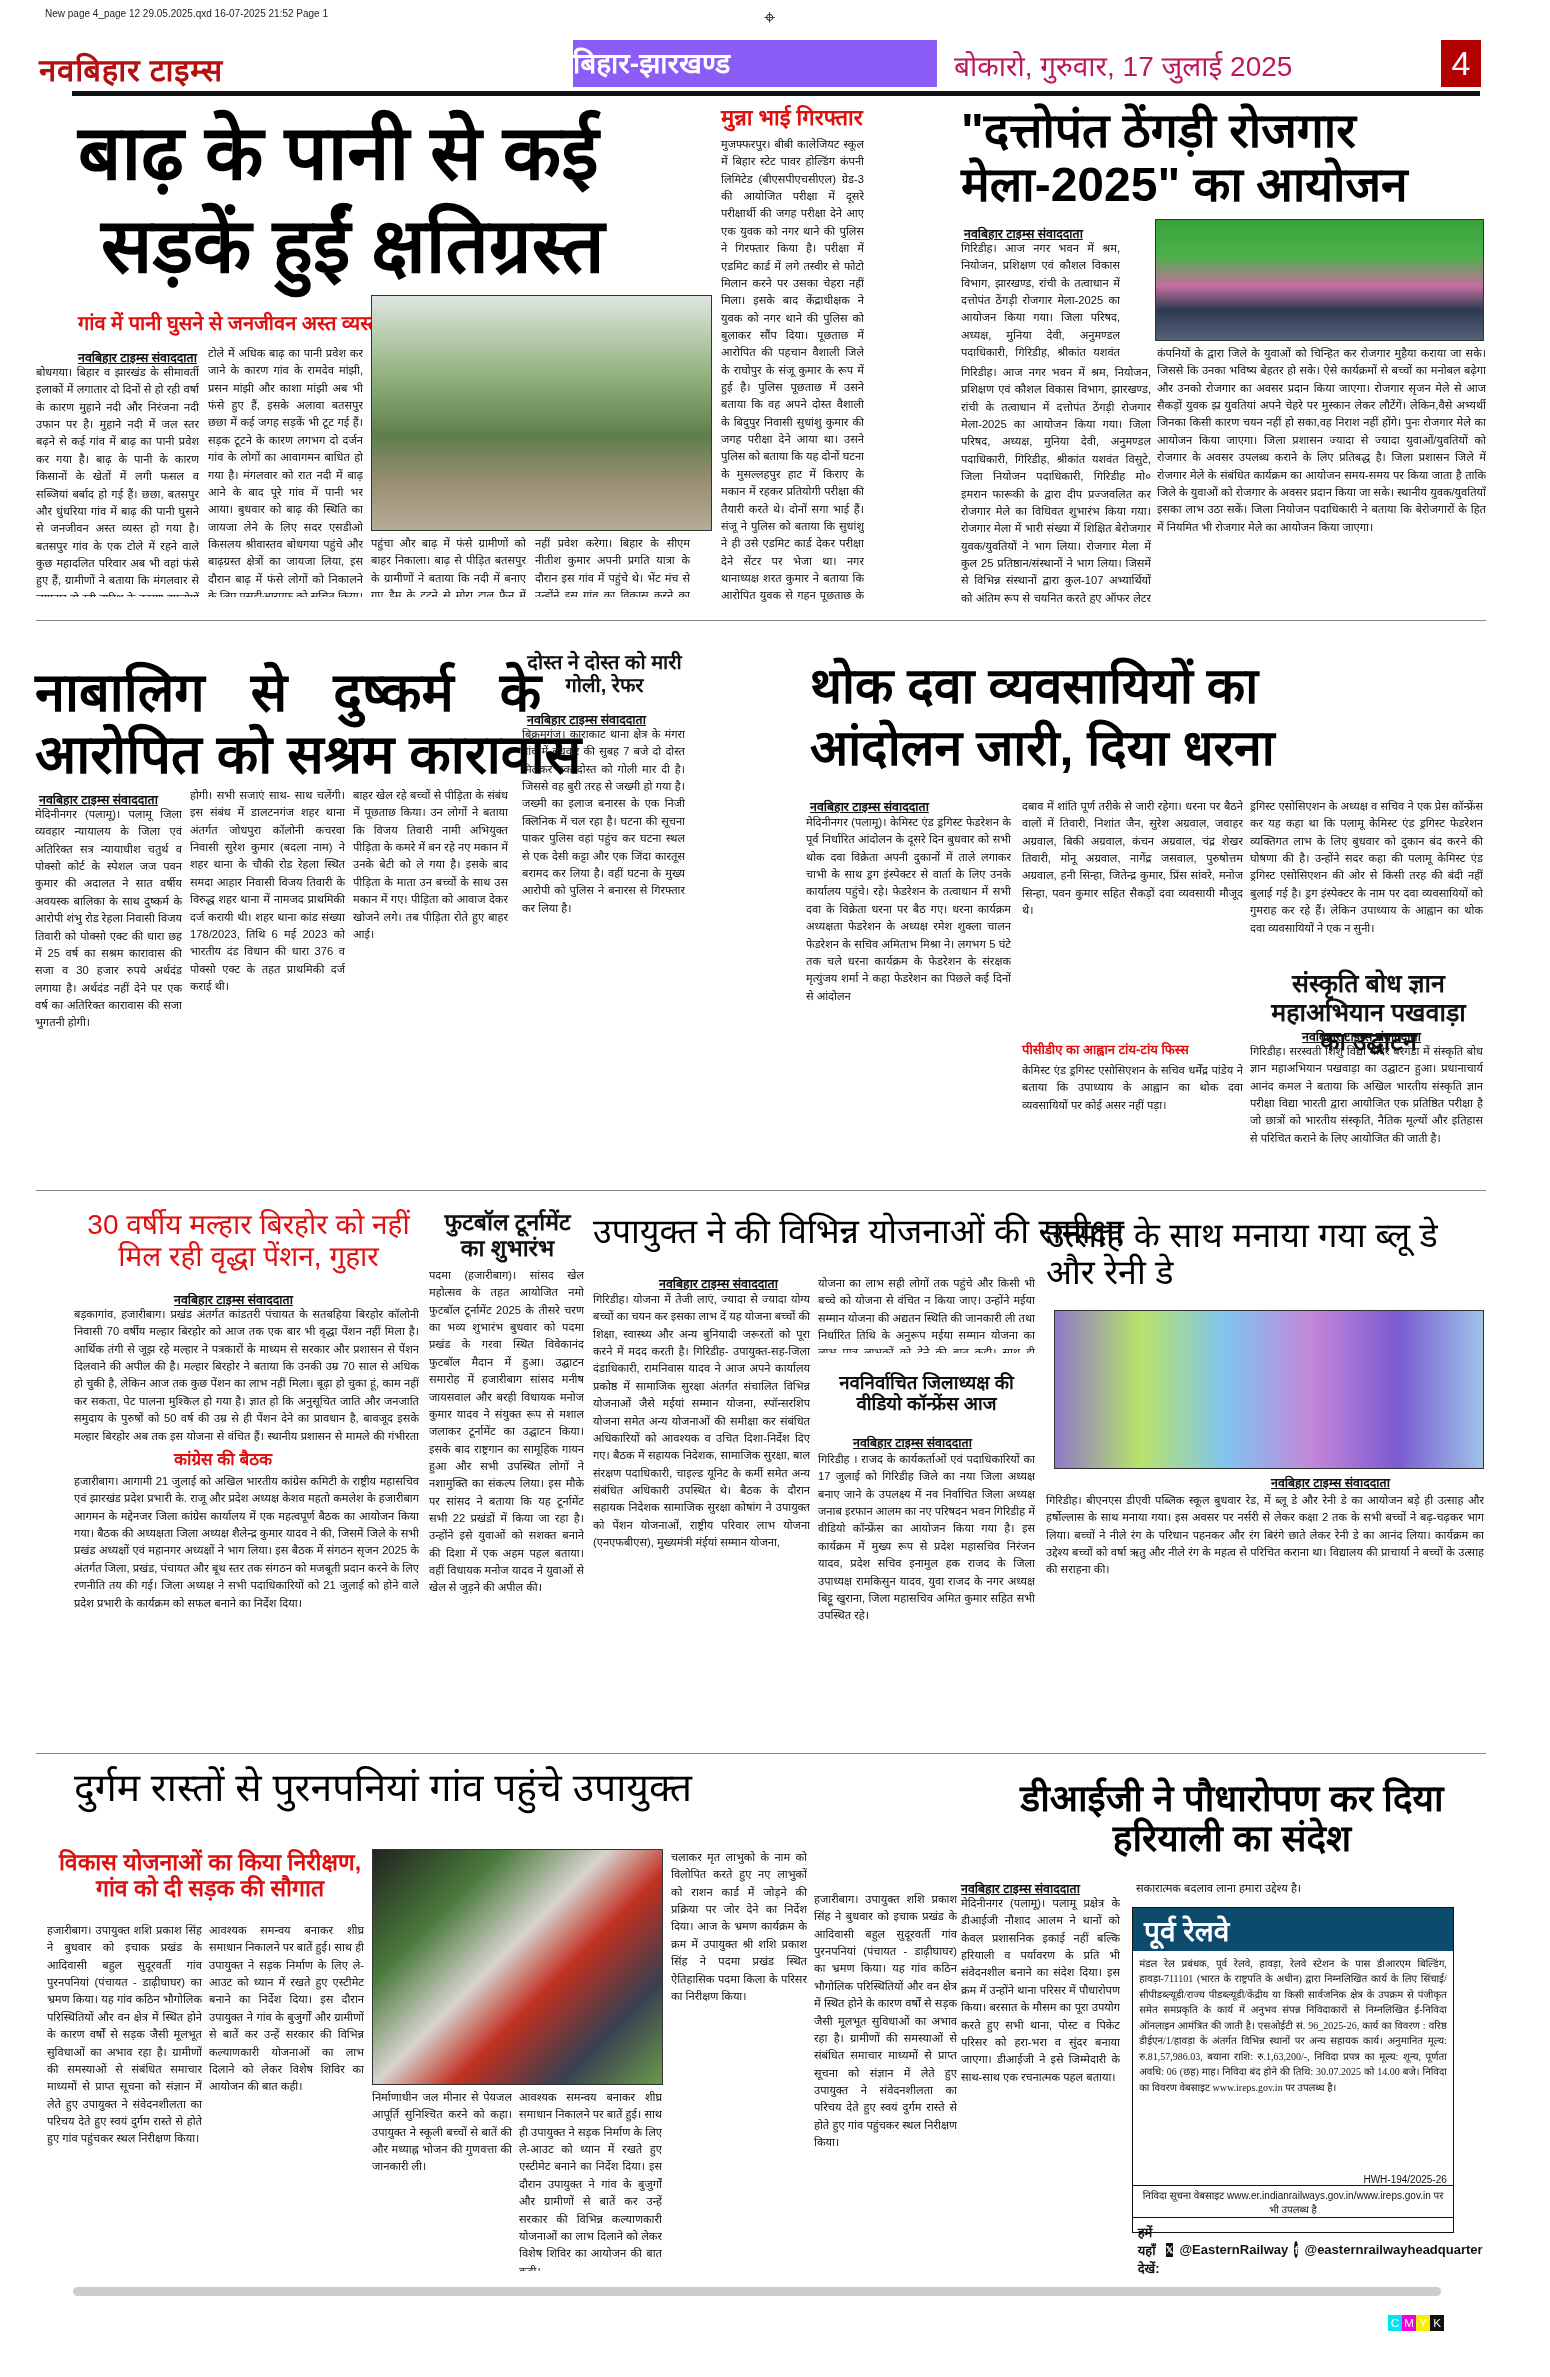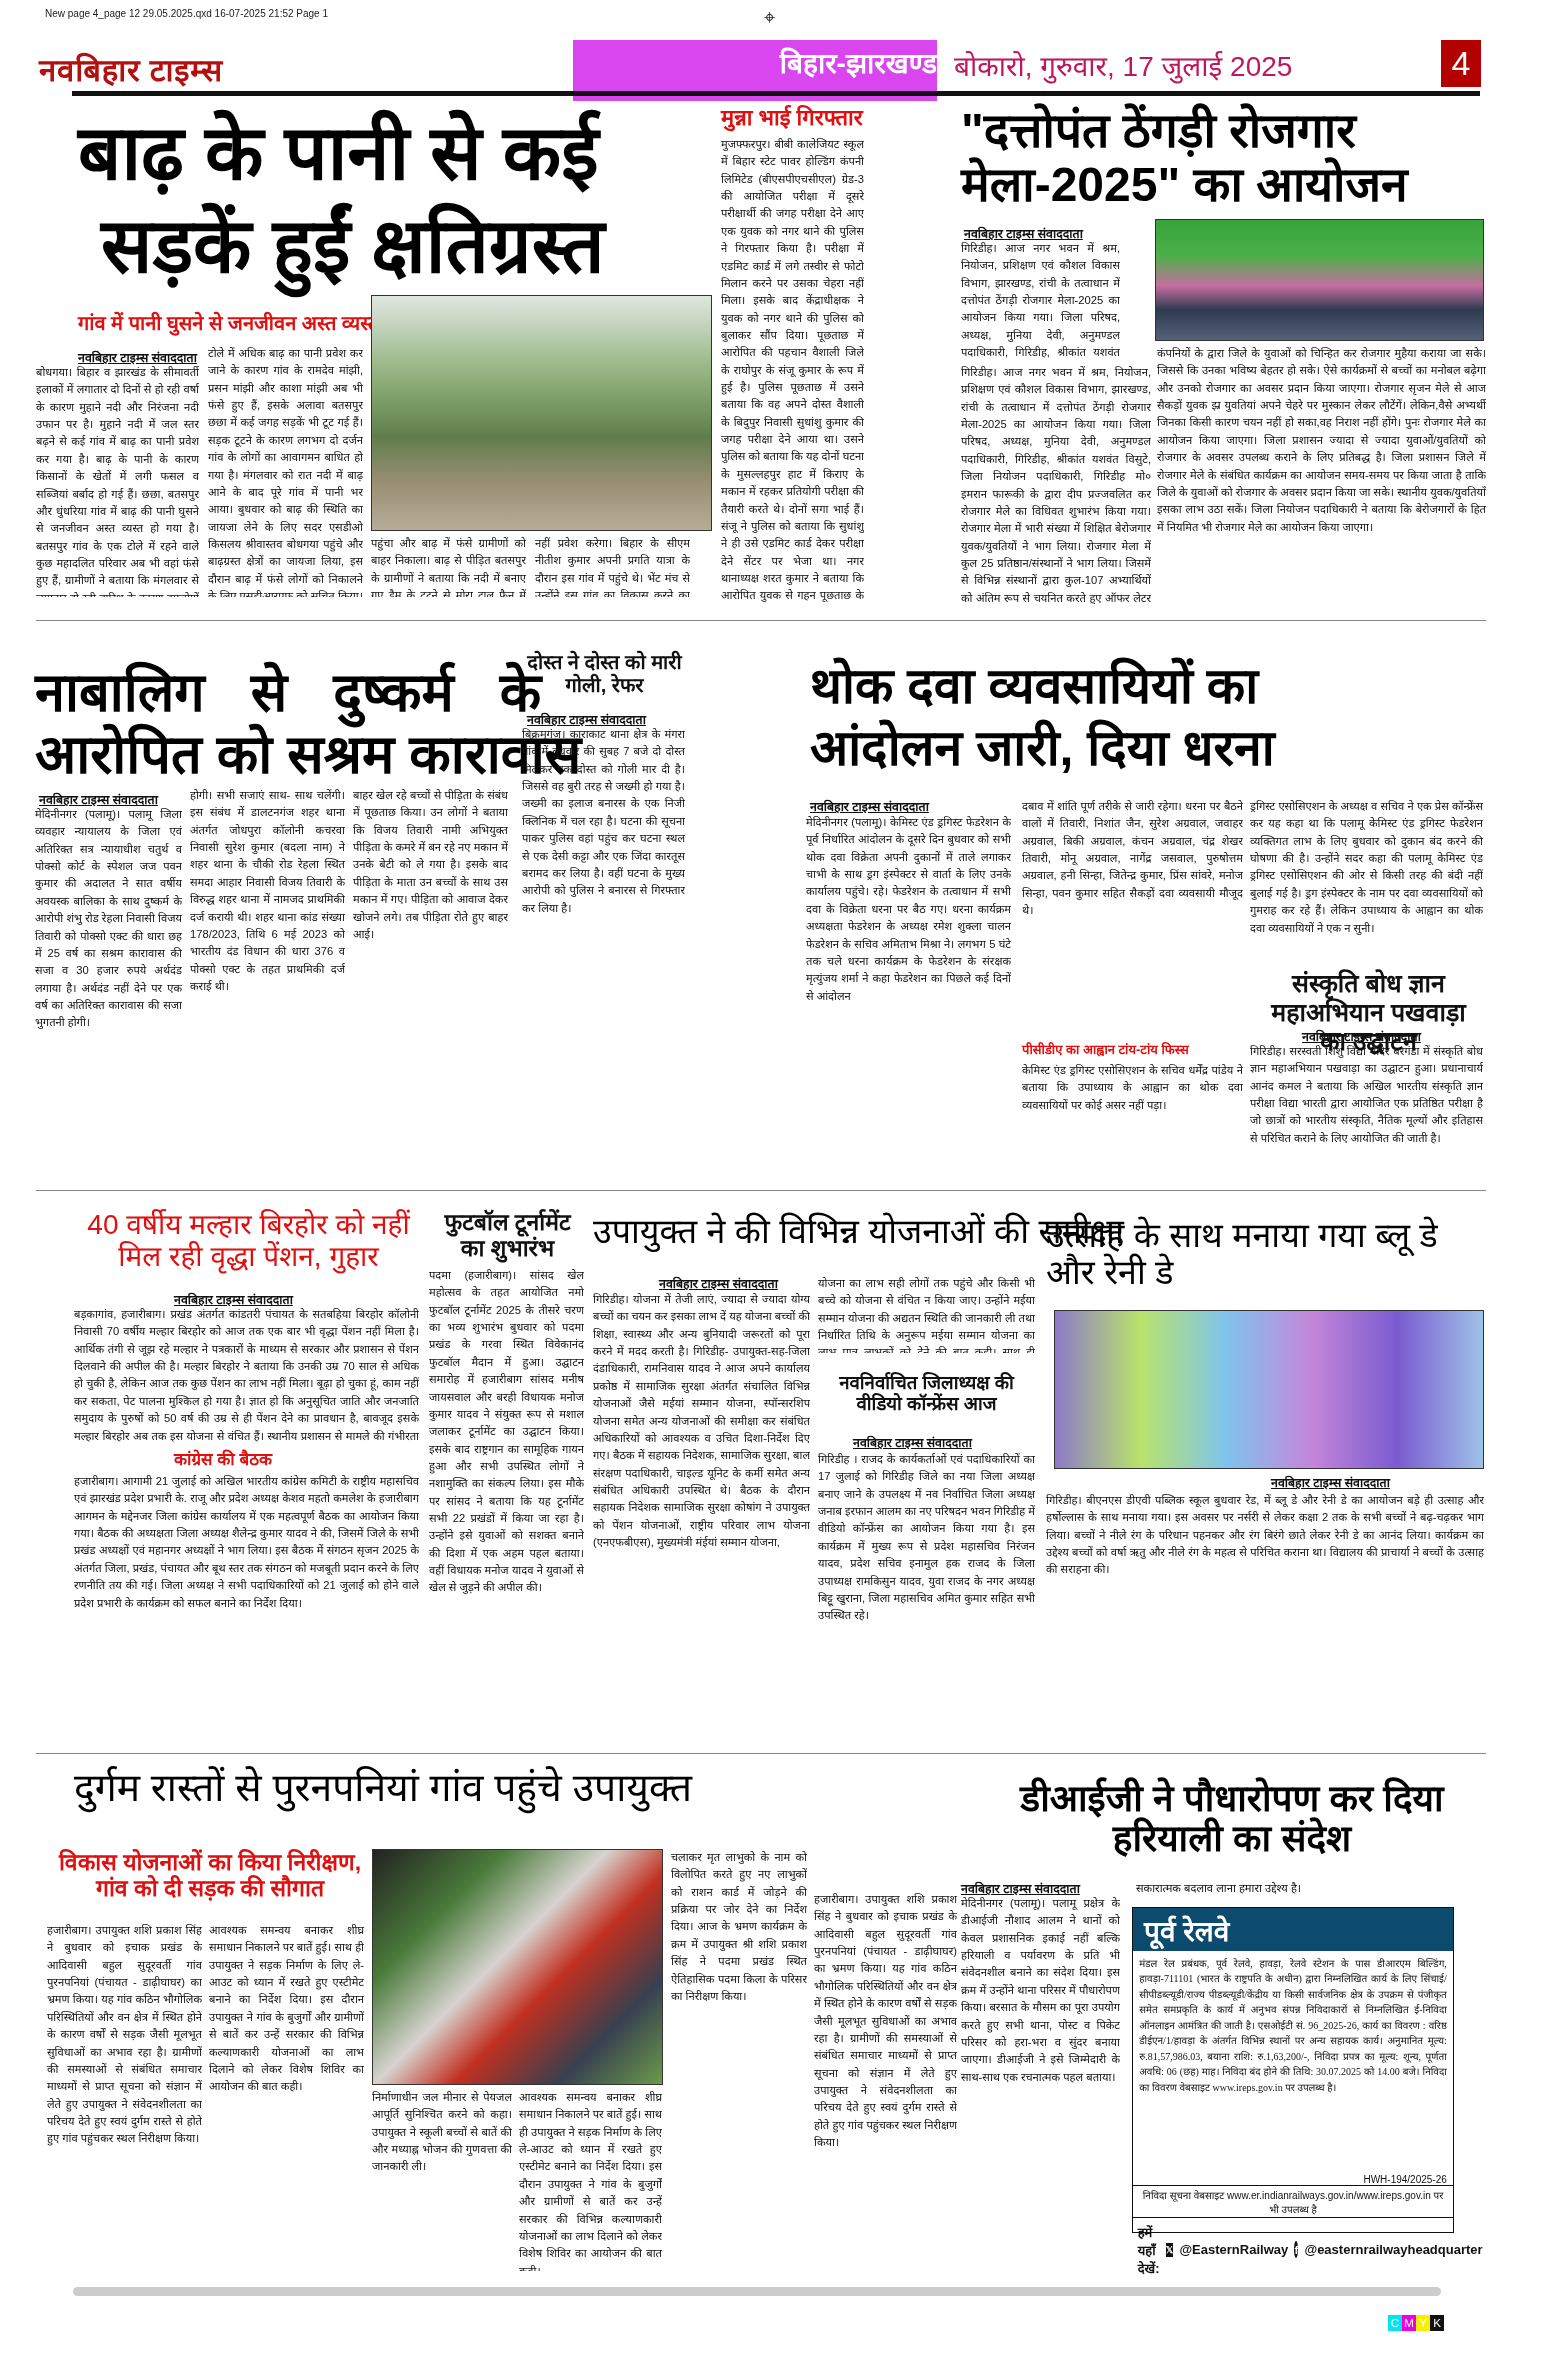--- a/index.html
+++ b/index.html
@@ -1,21 +1,21 @@
 <!DOCTYPE html>
 <html style="font-size:12.4px"><head>
 <meta charset="utf-8">
 <style>
 *{box-sizing:border-box;margin:0;padding:0}
 body{width:1550px;height:2377px;background:#fff;font-family:"Liberation Sans",sans-serif;color:#111;position:relative;overflow:hidden}
 .slug{position:absolute;left:45px;top:7.8px;font-size:10px;color:#222}
 .reg{position:absolute;font-size:20px;color:#222}
 .masthead{position:absolute;left:36px;top:40px;width:1473px;height:47px}
 .brand{position:absolute;left:3.1px;top:7.8px;font-size:31px;font-weight:bold;color:#b31010;letter-spacing:0.8px}
-.section-box{position:absolute;left:537px;top:0;width:364px;height:61px;background:#d946ef;color:#fff;font-size:28px;font-weight:bold;text-align:right;line-height:47px}
+.section-box{position:absolute;left:537px;top:0;width:364px;height:47px;background:#8b5cf6;color:#fff;font-size:28px;font-weight:bold;text-align:left;line-height:47px}
 .dateline{position:absolute;left:918px;top:6.2px;font-size:28px;color:#be185d}
 .pagenum{position:absolute;left:1405px;top:0;width:40px;height:47px;background:#b30000;color:#fff;font-size:34px;text-align:center;line-height:47px}
 .topline{position:absolute;left:72px;top:91px;width:1408px;height:5.4px;background:#111}
 .hl{position:absolute;font-weight:bold;color:#000;line-height:1.08;font-family:"Liberation Sans",sans-serif}
 .red{color:#e01010}
 .sub{position:absolute;font-weight:bold;line-height:1.15}
 .byline{position:absolute;font-size:12.4px;text-decoration:underline;font-weight:bold}
 .col{position:absolute;font-size:11.2px;line-height:1.55;text-align:justify;color:#111;overflow:hidden}
 .photo{position:absolute;border:0.8px solid #333}
 .rule{position:absolute;background:#888}
@@ -87,21 +87,21 @@
 <div class="sub red" style="left:1022px;top:1043px;font-size:13px">पीसीडीए का आह्वान टांय-टांय फिस्स</div>
 <div class="col" style="left:1022px;top:1062px;width:221px;height:116px">केमिस्ट एंड ड्रगिस्ट एसोसिएशन के सचिव धर्मेंद्र पांडेय ने बताया कि उपाध्याय के आह्वान का थोक दवा व्यवसायियों पर कोई असर नहीं पड़ा।</div>
 <div class="col" style="left:1250px;top:798px;width:233px;height:155px">ड्रगिस्ट एसोसिएशन के अध्यक्ष व सचिव ने एक प्रेस कॉन्फ्रेंस कर यह कहा था कि पलामू केमिस्ट एंड ड्रगिस्ट फेडरेशन व्यक्तिगत लाभ के लिए बुधवार को दुकान बंद करने की घोषणा की है। उन्होंने सदर कहा की पलामू केमिस्ट एंड ड्रगिस्ट एसोसिएशन की ओर से किसी तरह की बंदी नहीं बुलाई गई है। ड्रग इंस्पेक्टर के नाम पर दवा व्यवसायियों को गुमराह कर रहे हैं। लेकिन उपाध्याय के आह्वान का थोक दवा व्यवसायियों ने एक न सुनी।</div>
 
 <div class="sub" style="left:1256px;top:969px;width:225px;font-size:25px;text-align:center">संस्कृति बोध ज्ञान महाअभियान पखवाड़ा का उद्घाटन</div>
 <div class="byline" style="left:1302px;top:1028px">नवबिहार टाइम्स संवाददाता</div>
 <div class="col" style="left:1250px;top:1043px;width:233px;height:135px">गिरिडीह। सरस्वती शिशु विद्या मंदिर बरगंडा में संस्कृति बोध ज्ञान महाअभियान पखवाड़ा का उद्घाटन हुआ। प्रधानाचार्य आनंद कमल ने बताया कि अखिल भारतीय संस्कृति ज्ञान परीक्षा विद्या भारती द्वारा आयोजित एक प्रतिष्ठित परीक्षा है जो छात्रों को भारतीय संस्कृति, नैतिक मूल्यों और इतिहास से परिचित कराने के लिए आयोजित की जाती है।</div>
 
 <div class="rule" style="left:36px;top:1190px;width:1450px;height:0.8px"></div>
 
-<div class="sub red" style="left:78px;top:1209px;width:341px;font-size:28px;font-weight:normal;text-align:center">40 वर्षीय मल्हार बिरहोर को नहीं मिल रही वृद्धा पेंशन, गुहार</div>
+<div class="sub red" style="left:78px;top:1209px;width:341px;font-size:28px;font-weight:normal;text-align:center">30 वर्षीय मल्हार बिरहोर को नहीं मिल रही वृद्धा पेंशन, गुहार</div>
 <div class="byline" style="left:174px;top:1291px">नवबिहार टाइम्स संवाददाता</div>
 <div class="col" style="left:74px;top:1306px;width:345px;height:136px">बड़कागांव, हजारीबाग। प्रखंड अंतर्गत कांडतरी पंचायत के सतबहिया बिरहोर कॉलोनी निवासी 70 वर्षीय मल्हार बिरहोर को आज तक एक बार भी वृद्धा पेंशन नहीं मिला है। आर्थिक तंगी से जूझ रहे मल्हार ने पत्रकारों के माध्यम से सरकार और प्रशासन से पेंशन दिलवाने की अपील की है। मल्हार बिरहोर ने बताया कि उनकी उम्र 70 साल से अधिक हो चुकी है, लेकिन आज तक कुछ पेंशन का लाभ नहीं मिला। बूढ़ा हो चुका हूं, काम नहीं कर सकता, पेट पालना मुश्किल हो गया है। ज्ञात हो कि अनुसूचित जाति और जनजाति समुदाय के पुरुषों को 50 वर्ष की उम्र से ही पेंशन देने का प्रावधान है, बावजूद इसके मल्हार बिरहोर अब तक इस योजना से वंचित हैं। स्थानीय प्रशासन से मामले की गंभीरता को समझकर शीघ्र समाधान की मांग की जा रही है।</div>
 <div class="sub red" style="left:174px;top:1450px;font-size:17px">कांग्रेस की बैठक</div>
 <div class="col" style="left:74px;top:1473px;width:345px;height:271px">हजारीबाग। आगामी 21 जुलाई को अखिल भारतीय कांग्रेस कमिटी के राष्ट्रीय महासचिव एवं झारखंड प्रदेश प्रभारी के. राजू और प्रदेश अध्यक्ष केशव महतो कमलेश के हजारीबाग आगमन के मद्देनजर जिला कांग्रेस कार्यालय में एक महत्वपूर्ण बैठक का आयोजन किया गया। बैठक की अध्यक्षता जिला अध्यक्ष शैलेन्द्र कुमार यादव ने की, जिसमें जिले के सभी प्रखंड अध्यक्षों एवं महानगर अध्यक्षों ने भाग लिया। इस बैठक में संगठन सृजन 2025 के अंतर्गत जिला, प्रखंड, पंचायत और बूथ स्तर तक संगठन को मजबूती प्रदान करने के लिए रणनीति तय की गई। जिला अध्यक्ष ने सभी पदाधिकारियों को 21 जुलाई को होने वाले प्रदेश प्रभारी के कार्यक्रम को सफल बनाने का निर्देश दिया।</div>
 
 <div class="sub" style="left:430px;top:1209px;width:155px;font-size:23px;text-align:center">फुटबॉल टूर्नामेंट का शुभारंभ</div>
 <div class="col" style="left:429px;top:1267px;width:155px;height:477px">पदमा (हजारीबाग)। सांसद खेल महोत्सव के तहत आयोजित नमो फुटबॉल टूर्नामेंट 2025 के तीसरे चरण का भव्य शुभारंभ बुधवार को पदमा प्रखंड के गरवा स्थित विवेकानंद फुटबॉल मैदान में हुआ। उद्घाटन समारोह में हजारीबाग सांसद मनीष जायसवाल और बरही विधायक मनोज कुमार यादव ने संयुक्त रूप से मशाल जलाकर टूर्नामेंट का उद्घाटन किया। इसके बाद राष्ट्रगान का सामूहिक गायन हुआ और सभी उपस्थित लोगों ने नशामुक्ति का संकल्प लिया। इस मौके पर सांसद ने बताया कि यह टूर्नामेंट सभी 22 प्रखंडों में किया जा रहा है। उन्होंने इसे युवाओं को सशक्त बनाने की दिशा में एक अहम पहल बताया। वहीं विधायक मनोज यादव ने युवाओं से खेल से जुड़ने की अपील की।</div>
 
 <div class="hl" style="left:593px;top:1213px;font-size:34px;font-weight:normal">उपायुक्त ने की विभिन्न योजनाओं की समीक्षा</div>
 <div class="byline" style="left:659px;top:1275px">नवबिहार टाइम्स संवाददाता</div>

